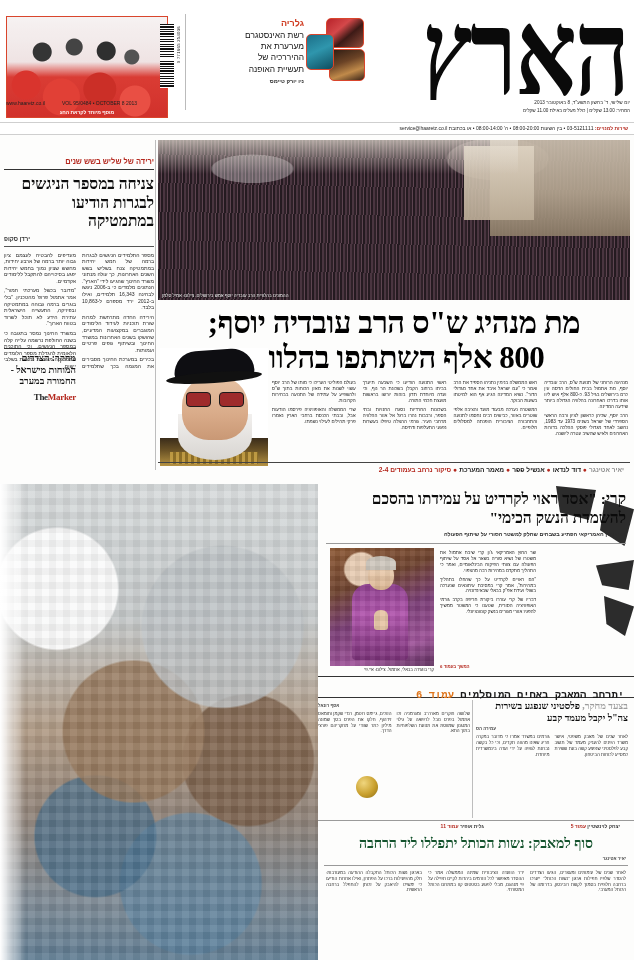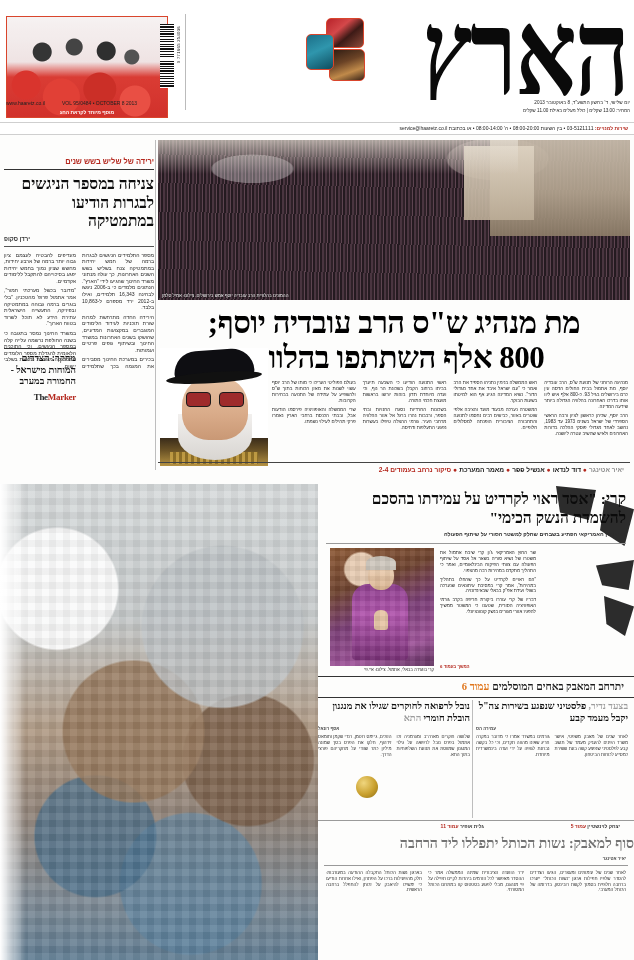--- a/index.html
+++ b/index.html
@@ -211,22 +211,22 @@
   .kp-cap{position:absolute;left:330px;top:667px;width:104px;font-size:4.2px;color:#222;text-align:right;}
 
   .kerry-body{position:absolute;left:440px;top:550px;width:96px;font-size:4.5px;
      line-height:5.9px;text-align:justify;color:#242424;direction:rtl;}
   .kerry-body p{margin:0 0 3px;}
   .kerry-ref{position:absolute;left:440px;top:664px;font-size:4.4px;color:#b4271d;font-weight:bold;}
 
   
   .obanner{position:absolute;left:318px;top:676px;width:316px;height:20px;
      border-top:1px solid #333;border-bottom:1px solid #333;}
-  .ob-t{position:absolute;right:10px;top:4px;font-size:10.5px;font-weight:bold;
-     color:#1a1a1a;font-family:Liberation Serif, serif;white-space:nowrap;}
+  .ob-t{position:absolute;right:10px;top:12px;font-size:10.5px;font-weight:bold;
+     color:#1a1a1a;font-family:Liberation Mono, monospace;white-space:nowrap;}
   .ob-t em{font-style:normal;color:#e0761c;}
 
   
   .s2{position:absolute;top:700px;}
   .s2a{left:318px;width:152px;}
   .s2b{left:476px;width:152px;}
   .s2 .h{font-family:"Liberation Serif","DejaVu Serif",serif;font-weight:bold;
      font-size:9.6px;line-height:11.6px;text-align:right;color:#0d0d0d;}
   .s2 .h .grey{color:#9c9c9c;}
   .s2 .bl{font-size:4.4px;font-weight:bold;color:#444;text-align:left;margin-top:3px;}
@@ -240,21 +240,21 @@
   .refrow{position:absolute;left:318px;top:820px;width:316px;height:12px;
      border-top:1px solid #9a9a9a;}
   .ref{position:absolute;top:2px;font-size:5px;font-weight:bold;color:#333;}
   .ref .p{color:#b4271d;}
   .ref1{right:14px;}
   .ref2{right:150px;}
 
   
   .bottom{position:absolute;left:318px;top:836px;width:316px;}
   .bt-h{font-family:"Liberation Serif","DejaVu Serif",serif;font-weight:bold;
-     font-size:14px;line-height:16px;color:#737373;}
+     font-size:14px;line-height:16px;text-align:center;color:#14532d;}
   .bt-bl{font-size:4.4px;font-weight:bold;color:#444;text-align:right;margin:4px 8px 0 0;}
   .bt-rule{height:1px;background:#999;margin:4px 6px 0;}
   .bt-body{margin-top:4px;padding:0 8px;font-size:4.4px;line-height:5.8px;
      text-align:justify;color:#2a2a2a;column-count:3;column-gap:6px;}
   .bt-body p{margin:0 0 3px;}
 
   .vrule{position:absolute;background:#bdbdbd;width:1px;}
 </style>
 </head>
 <body>
@@ -273,20 +273,25 @@
       <div class="bc-bars"></div>
       <div class="bc-num">9 771665 254036</div>
     </div>
 
     <div class="promo">
       <div class="promo-imgs">
         <div class="promo-redpanel"></div>
         <div class="pi pi1"></div>
         <div class="pi pi2"></div>
         <div class="pi pi3"></div>
+      </div>
+      <div class="promo-txt">
+        <div class="promo-kicker">גלריה</div>
+        <div class="promo-body">רשת האינסטגרם מערערת את ההיררכיה של תעשיית האופנה</div>
+        <div class="promo-src">ניו יורק טיימס</div>
       </div>
     </div>
 
     <div class="logo-wrap">
       <div class="logo-word">הארץ</div>
     </div>
     <div class="mast-meta">
       <div class="mast-line1">יום שלישי, ד' בחשון התשע"ד, 8 באוקטובר 2013</div>
       <div class="mast-line2">המחיר: 13.00 שקלים | כולל מעלים באילת 11.00 שקלים</div>
     </div>
@@ -401,35 +406,31 @@
   <div class="kerry-ref">המשך בעמוד 6</div>
 
   <div class="obanner">
     <div class="ob-t">
       <span>יתרחב המאבק באחים המוסלמים</span>
       <em>עמוד 6</em>
     </div>
   </div>
 
   <div class="s2 s2a">
-    <div class="h">
-      <span>נובל לרפואה לחוקרים שגילו את מנגנון הובלת חומרי</span>
-      <span class="grey">התא</span>
-    </div>
     <div class="bl">אסף רונאל</div>
     <div class="bd" id="nobel-body">
         <p>שלושה חוקרים מארה"ב ומגרמניה זכו אתמול בפרס נובל לרפואה על גילוי המנגנון שמווסת את תנועת השלפוחיות בתוך התא.</p>
         <p>הזוכים, ג'יימס רוטמן, רנדי שקמן ותומאס זידהוף, חלקו את הפרס בסך שמונה מיליון כתר שוודי על מחקריהם פורצי הדרך.</p>
       </div>
   </div>
   <div class="nobel"></div>
 
   <div class="s2 s2b">
     <div class="h">
-      <span class="grey">בצעד נדיר,</span>
+      <span class="grey">בצעד מחקר,</span>
       <span>פלסטיני שנפגע בשירות צה"ל יקבל מעמד קבע</span>
     </div>
     <div class="bl">עמירה הס</div>
     <div class="bd" id="pal-body">
         <p>לאחר שנים של מאבק משפטי, אישר משרד הפנים להעניק מעמד של תושב קבע לפלסטיני שנפצע קשה בעת ששירת כמסייע לכוחות הביטחון.</p>
         <p>גורמים במשרד אמרו כי מדובר במקרה חריג שאינו מהווה תקדים, וכי כל בקשה נבחנת לגופה על ידי ועדה בינמשרדית מיוחדת.</p>
       </div>
   </div>
 
   <div class="vrule" style="left:472px;top:700px;height:118px;"></div>

